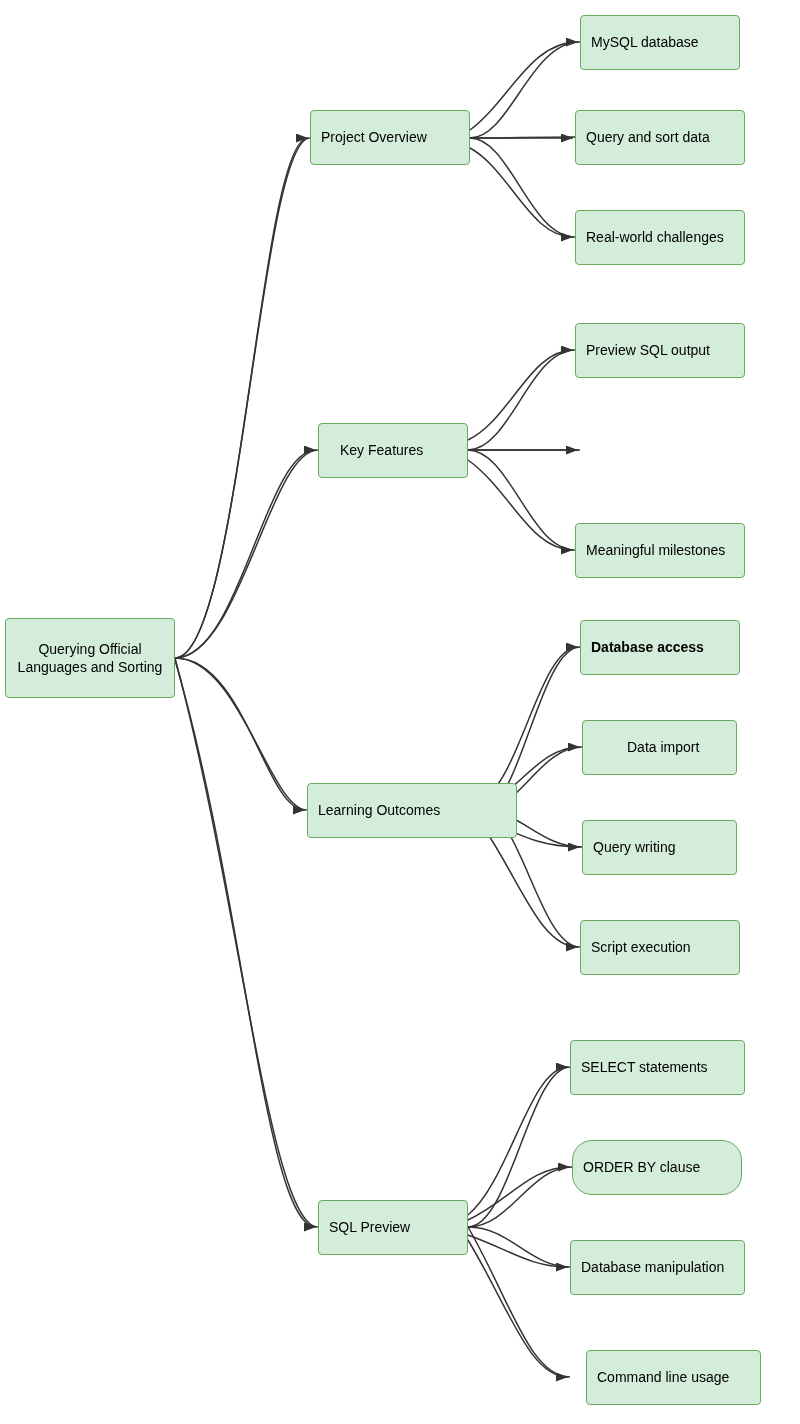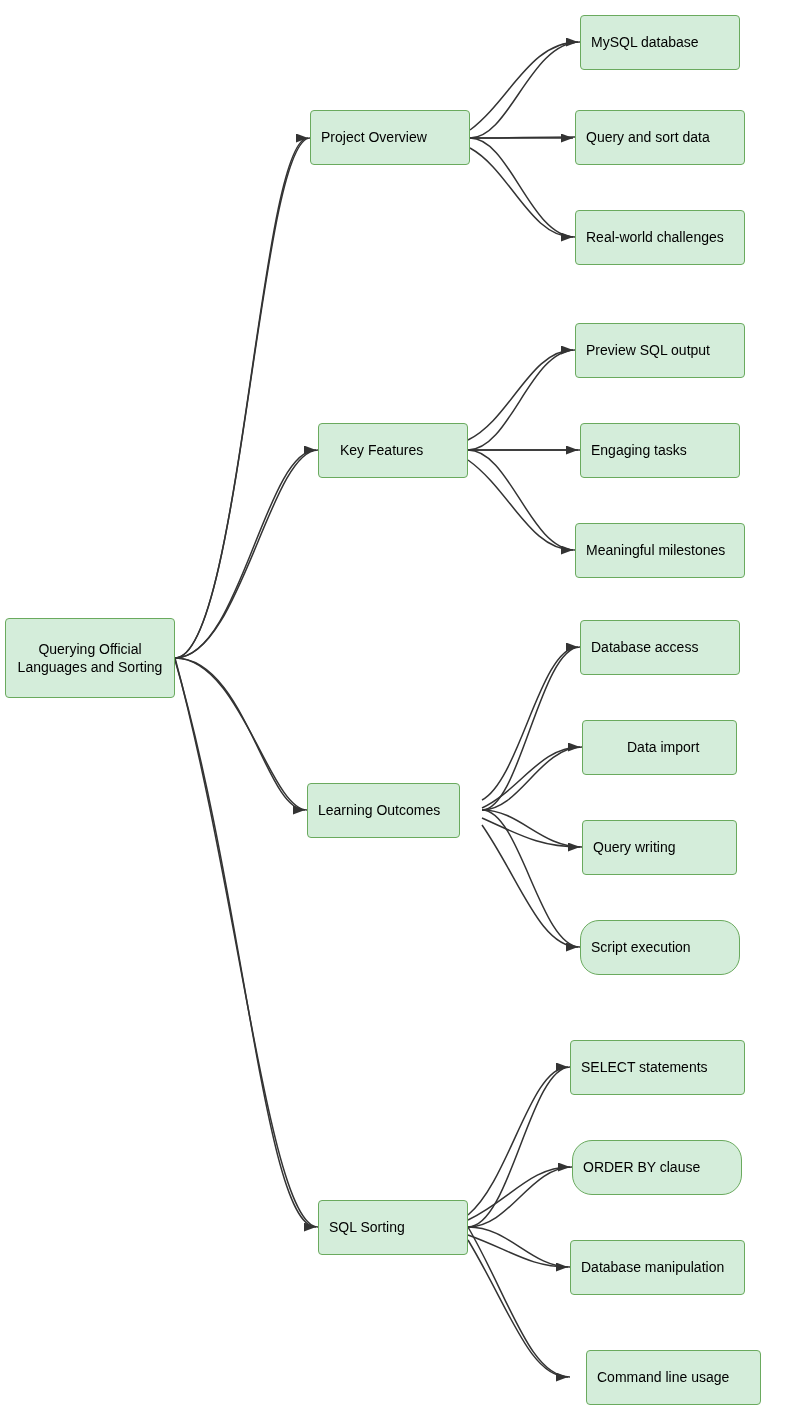--- a/index.html
+++ b/index.html
@@ -86,50 +86,50 @@
       top: 423px;
     }
     .node-milestones {
       width: 170px;
       height: 55px;
       left: 575px;
       top: 523px;
     }
     
     .node-learning {
-      width: 153px;
+      width: 210px;
       height: 55px;
       left: 307px;
       top: 783px;
     }
     .node-db-access {
       width: 160px;
       height: 55px;
       left: 580px;
       top: 620px;
+      font-weight: bold;
     }
     .node-data-import {
       width: 155px;
       height: 55px;
       left: 582px;
       top: 720px;
       padding-left: 44px;
     }
     .node-query-writing {
       width: 155px;
       height: 55px;
       left: 582px;
       top: 820px;
     }
     .node-script-exec {
       width: 160px;
       height: 55px;
       left: 580px;
       top: 920px;
-      border-radius: 19px;
     }
     
     .node-sql-skills {
       width: 150px;
       height: 55px;
       left: 318px;
       top: 1200px;
     }
     .node-select {
       width: 175px;
@@ -260,23 +260,20 @@
   <div class="node node-realworld">
     <span>Real-world challenges</span>
   </div>
 
   <div class="node node-key-features">
     <span>Key Features</span>
   </div>
   <div class="node node-preview-sql">
     <span>Preview SQL output</span>
   </div>
-  <div class="node node-engaging">
-    <span>Engaging tasks</span>
-  </div>
   <div class="node node-milestones">
     <span>Meaningful milestones</span>
   </div>
 
   <div class="node node-learning">
     <span>Learning Outcomes</span>
   </div>
   <div class="node node-db-access">
     <span>Database access</span>
   </div>
@@ -284,21 +281,21 @@
     <span>Data import</span>
   </div>
   <div class="node node-query-writing">
     <span>Query writing</span>
   </div>
   <div class="node node-script-exec">
     <span>Script execution</span>
   </div>
 
   <div class="node node-sql-skills">
-    <span>SQL Sorting</span>
+    <span>SQL Preview</span>
   </div>
   <div class="node node-select">
     <span>SELECT statements</span>
   </div>
   <div class="node node-orderby">
     <span>ORDER BY clause</span>
   </div>
   <div class="node node-db-manip">
     <span>Database manipulation</span>
   </div>

